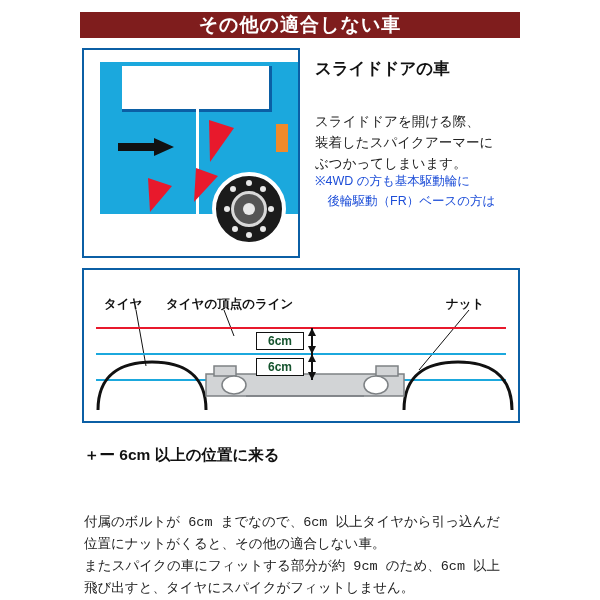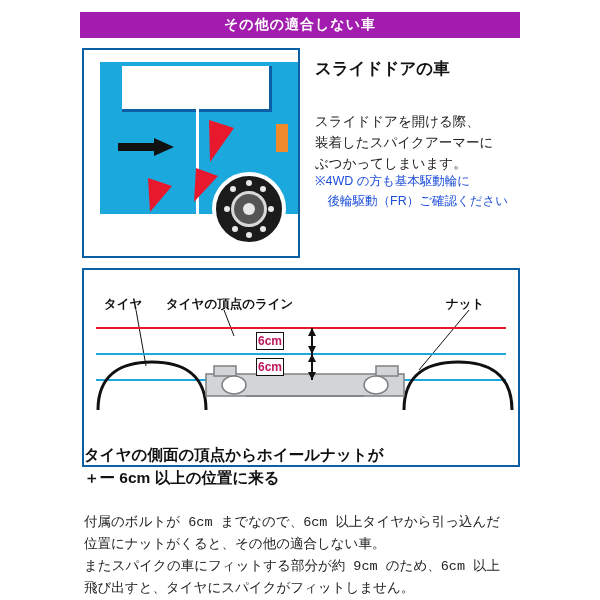--- a/index.html
+++ b/index.html
@@ -14,23 +14,23 @@
     width: 600px; height: 600px;
     background: #ffffff;
     overflow: hidden;
   }
 
   
   .header-bar {
     position: absolute;
     left: 80px; top: 12px;
     width: 440px; height: 26px;
-    background: #a21caf;
+    background: #7f1d1d;
     color: #ffffff;
-    font-size: 14px;
+    font-size: 19px;
     font-weight: bold;
     letter-spacing: 1px;
     display: flex;
     align-items: center;
     justify-content: center;
   }
 
   
   .illus-top {
     position: absolute;
@@ -128,40 +128,40 @@
     width: 215px;
     font-size: 12.5px;
     color: #1d4ed8;
     line-height: 1.58;
   }
 
   
   .diagram {
     position: absolute;
     left: 82px; top: 268px;
-    width: 438px; height: 199px;
+    width: 438px; height: 155px;
     background: #ffffff;
     border: 2px solid #0b5fa5;
     overflow: hidden;
   }
   .diag-label {
     position: absolute;
     font-size: 12.5px;
     font-weight: bold;
     color: #111;
     white-space: nowrap;
   }
   .dim-badge {
     position: absolute;
     background: #ffffff;
     border: 1.5px solid #111;
     font-size: 12px;
     font-weight: bold;
-    color: #be185d;
-    padding: 1px 1px;
+    color: #14532d;
+    padding: 1px 11px;
     line-height: 1.2;
   }
 
   
   .bottom-heading {
     position: absolute;
     left: 84px; top: 443px;
     width: 440px;
     font-size: 15.5px;
     font-weight: bold;
@@ -224,21 +224,21 @@
   </div>
 
   <div class="top-body">
     <div>スライドドアを開ける際、</div>
     <div>装着したスパイクアーマーに</div>
     <div>ぶつかってしまいます。</div>
   </div>
 
   <div class="top-note">
     <div>※4WD の方も基本駆動輪に</div>
-    <div>　後輪駆動（FR）ご確認ください</div>
+    <div>　後輪駆動（FR）ベースの方は</div>
   </div>
 
   <div class="diagram">
 
     <svg style="position:absolute;left:0;top:0;width:434px;height:151px;">
 
       <line x1="52" y1="40" x2="62" y2="96" stroke="#111" stroke-width="1"></line>
       <line x1="140" y1="40" x2="150" y2="66" stroke="#111" stroke-width="1"></line>
       <line x1="385" y1="40" x2="335" y2="100" stroke="#111" stroke-width="1"></line>
 
@@ -268,21 +268,20 @@
 
     <div class="diag-label" style="left:20px; top:26px;">タイヤ</div>
     <div class="diag-label" style="left:82px; top:26px;">タイヤの頂点のライン</div>
     <div class="diag-label" style="left:362px; top:26px;text-align:center;">ナット</div>
 
     <div class="dim-badge" style="left:172px; top:62px;">6cm</div>
     <div class="dim-badge" style="left:172px; top:88px;">6cm</div>
   </div>
 
   <div class="bottom-heading">
-    <div class="nowrap">タイヤの側面の頂点からホイールナットが</div>
     <div class="nowrap">＋ー 6cm 以上の位置に来る</div>
   </div>
 
   <div class="bottom-body">
     <div class="nowrap">付属のボルトが 6cm までなので、6cm 以上タイヤから引っ込んだ</div>
     <div class="nowrap">位置にナットがくると、その他の適合しない車。</div>
     <div class="nowrap">またスパイクの車にフィットする部分が約 9cm のため、6cm 以上</div>
     <div class="nowrap">飛び出すと、タイヤにスパイクがフィットしません。</div>
   </div>
 

